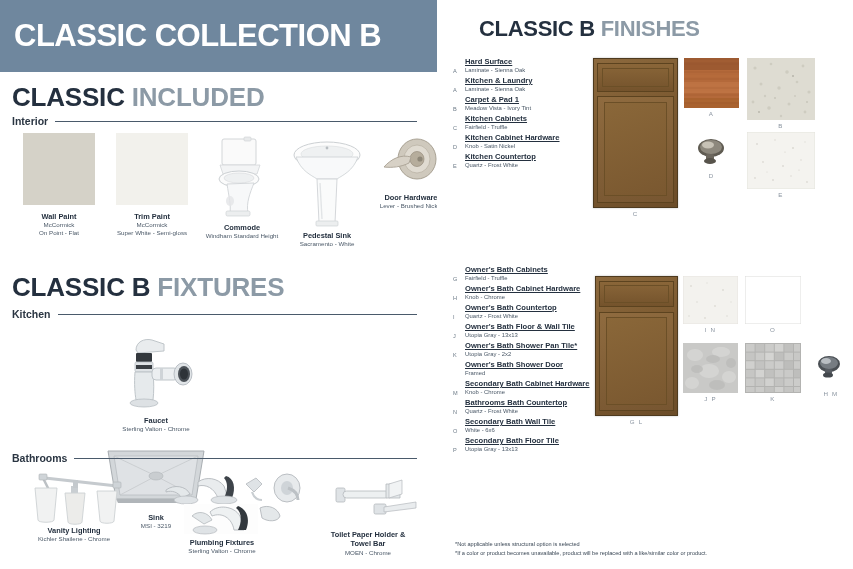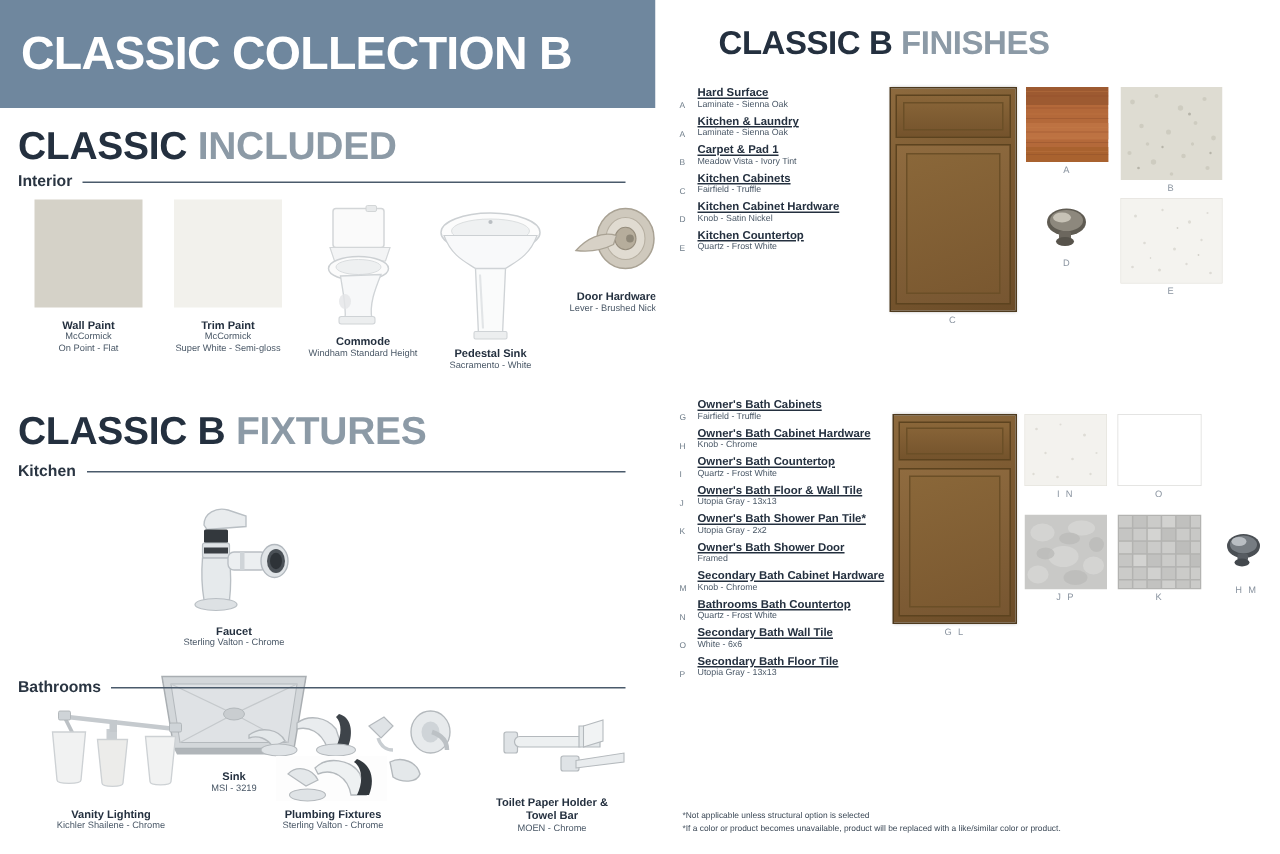--- a/index.html
+++ b/index.html
@@ -241,21 +241,21 @@
           <path d="M24 6 L96 14" stroke="#c5cace" stroke-width="3" fill="none"></path>
           <path d="M22 6 L30 22" stroke="#bcc1c5" stroke-width="2.5" fill="none"></path>
           <rect x="18" y="2" width="8" height="6" rx="1" fill="#cfd4d8" stroke="#aeb3b7" stroke-width=".6"></rect>
           <rect x="92" y="10" width="8" height="6" rx="1" fill="#cfd4d8" stroke="#aeb3b7" stroke-width=".6"></rect>
           <rect x="50" y="14" width="7" height="9" fill="#c9ced2"></rect>
           <path d="M14 16 L36 16 L33 48 C33 51 17 51 17 48 z" fill="#f1f2f2" stroke="#cdd1d4" stroke-width=".9"></path>
           <path d="M44 21 L64 21 L61 50 C61 53 47 53 47 50 z" fill="#ececea" stroke="#cdd1d4" stroke-width=".9"></path>
           <path d="M76 19 L96 19 L93 49 C93 52 79 52 79 49 z" fill="#f1f2f2" stroke="#cdd1d4" stroke-width=".9"></path>
           <rect x="52" y="8" width="5" height="8" fill="#c4c9cd"></rect>
         </svg>
-        <div class="cap" style="margin-top:12px;">Vanity Lighting</div>
+        <div class="cap" style="margin-top:0;">Vanity Lighting</div>
         <div class="sub">Kichler Shailene - Chrome</div>
       </div>
 
       <div class="item" style="width:168px;">
         <svg class="art" width="160" height="64" viewBox="0 0 160 64">
 
           <path d="M56 10 C64 4 76 6 82 14 L86 26 L76 26 C72 16 64 12 56 14 z" fill="#e9ecee" stroke="#b4b9bd" stroke-width=".9"></path>
           <path d="M84 4 C92 6 94 16 90 26 L82 26 C86 18 86 10 82 6 z" fill="#3e444a"></path>
           <path d="M24 18 C32 12 44 14 48 22 L40 26 C36 20 30 18 24 20 z" fill="#e4e8ea" stroke="#b4b9bd" stroke-width=".9"></path>
           <ellipse cx="44" cy="28" rx="12" ry="4" fill="#dfe3e6" stroke="#b4b9bd" stroke-width=".7"></ellipse>

